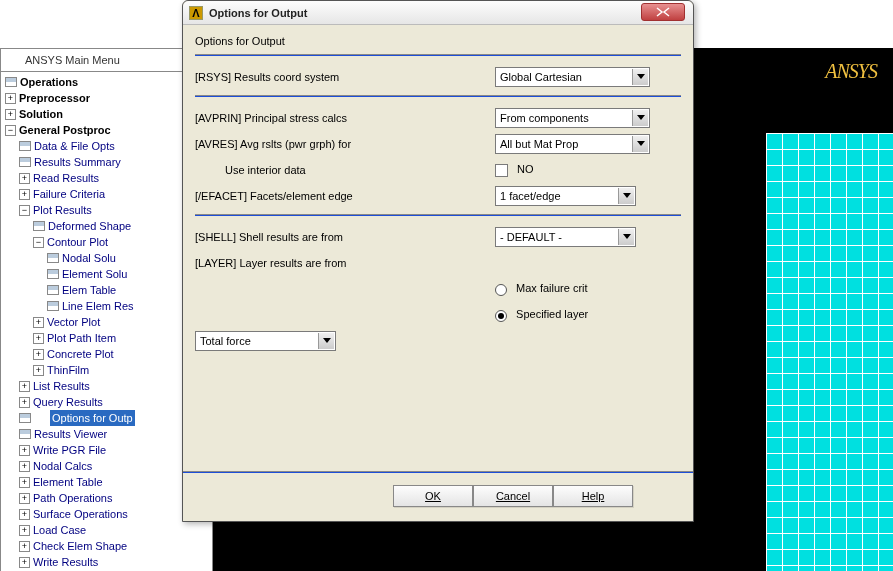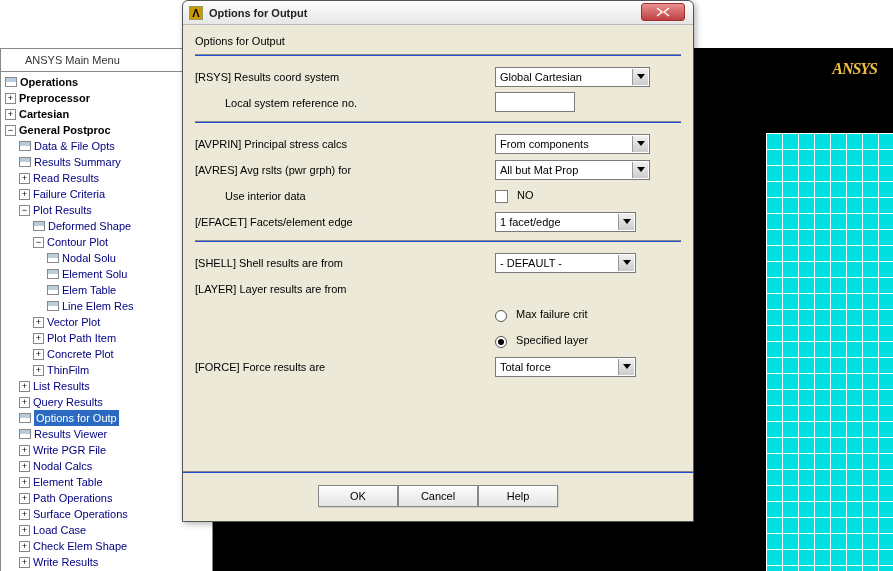--- a/index.html
+++ b/index.html
@@ -8,29 +8,29 @@
 
 .main-wrapper { position: absolute; top: 48px; left: 0; width: 213px; border: 1px solid #888; background: #fff; }
 .main-title { padding: 5px 24px; border-bottom: 1px solid #888; color: #333; }
 .tree { padding: 2px 2px 2px 4px; font-size: 11px; line-height: 16px; }
 .tree-row { display: flex; align-items: center; height: 16px; white-space: nowrap; cursor: pointer; }
 .tree-icon { width: 11px; height: 11px; display: inline-flex; align-items: center; justify-content: center; border: 1px solid #888; margin-right: 3px; font-size: 9px; line-height: 9px; background:#fff; color:#000; }
 .tree-leaf-icon { width: 12px; height: 10px; display:inline-block; margin-right:3px; background: linear-gradient(#bcd 50%, #fff 50%); border:1px solid #888; }
 .tree-label { color: #000080; }
 .tree-label.bold { font-weight: bold; color: #000; }
 .tree-label.bold-blue { font-weight: normal; color: #000080; }
-.tree-label.selected { background: #2a6ac1; color: #fff; padding: 0 2px; }
+.tree-label.selected { background: #2a6ac1; color: #fff; padding: 0 2px; margin-left: 16px; }
 .indent0 { padding-left: 0px; }
 .indent1 { padding-left: 14px; }
 .indent2 { padding-left: 28px; }
 .indent3 { padding-left: 42px; }
 
 
 .right-panel { position: absolute; top: 48px; left: 213px; width: 680px; height: 523px; background: #000; }
-.ansys-logo { position: absolute; top: 12px; right: 16px; font-family: "Times New Roman", serif; font-style: italic; font-weight: bold; font-size: 16px; color: #f0c040; letter-spacing: -1px;}
+.ansys-logo { position: absolute; top: 12px; right: 16px; font-family: "Times New Roman", serif; font-style: italic; font-weight: normal; font-size: 20px; color: #f0c040; letter-spacing: -1px;}
 .date-text { position: absolute; top: 52px; right: 16px; color: #fff; font-family: "Courier New", monospace; font-size: 12px; text-align: right; line-height: 14px; margin-top: 40px;}
 .grid-area { position: absolute; top: 85px; left: 553px; width: 128px; height: 441px; background: #00e0e0; }
 .grid-area::before, .grid-area::after { content:""; position:absolute; background:transparent; }
 .vline { position:absolute; top:0; bottom:0; width:1px; background:#fff; }
 .hline { position:absolute; left:0; right:0; height:1px; background:#fff; }
 
 
 .dialog { position: absolute; top: 0px; left: 182px; width: 512px; height: 522px; border: 1px solid #555; background: #ECE9D8; box-shadow: 2px 2px 6px rgba(0,0,0,0.3); border-radius: 6px 6px 0 0; }
 .titlebar { height: 24px; background: linear-gradient(#fdfdfd, #e6e6e6); border-bottom: 1px solid #bbb; display:flex; align-items:center; padding: 0 6px; border-radius: 6px 6px 0 0; position:relative;}
 .titlebar-icon { width:14px; height:14px; background: #c90; display:inline-flex; align-items:center; justify-content:center; color:#000; font-weight:bold; font-size:11px; margin-right:6px; border:1px solid #996;}
@@ -53,21 +53,21 @@
 .select-arrow svg { width:8px; height:6px; }
 
 .text-input { width: 80px; height: 20px; border: 1px solid #7a7a7a; background:#fff; padding: 2px 4px; display:inline-block; }
 .text-input.sel { background:#fff; }
 .text-input .selval { background:#2a6ac1; color:#fff; padding:0 2px; }
 
 .checkbox { width:13px; height:13px; border:1px solid #7a7a7a; background:#fff; display:inline-block; vertical-align:middle; margin-right:6px; }
 .radio { width:12px; height:12px; border:1px solid #555; border-radius:50%; display:inline-flex; align-items:center; justify-content:center; margin-right:6px; background:#fff; vertical-align:middle;}
 .radio.checked::after { content:""; width:6px; height:6px; border-radius:50%; background:#000; }
 
-.dlg-buttons { position:absolute; bottom: 14px; left:0; right:0; display:flex; justify-content: center; padding: 0 60px;}
+.dlg-buttons { position:absolute; bottom: 14px; left:0; right:0; display:flex; justify-content: flex-end; padding: 0 60px; text-decoration: underline;}
 .btn { width: 80px; height: 22px; border: 1px solid #888; background: linear-gradient(#fdfdfd, #e4e4e4); cursor:pointer; display:flex; align-items:center; justify-content:center; box-shadow: 1px 1px 0 rgba(0,0,0,0.1);}
 
 
 .menu-drop { position:absolute; right:3px; top:3px; width:14px; height:14px; border:1px solid #333; background:#ddd; display:flex; align-items:center; justify-content:center; cursor:pointer;}
 .menu-drop svg{width:8px;height:4px;}
 </style>
 </head>
 <body>
 
 <div class="main-wrapper">
@@ -83,21 +83,21 @@
       <div class="tree-row indent0">
         <span class="tree-leaf-icon"></span>
         <span class="tree-label bold">Operations</span>
       </div>
       <div class="tree-row indent0">
         <span class="tree-icon">+</span>
         <span class="tree-label bold">Preprocessor</span>
       </div>
       <div class="tree-row indent0">
         <span class="tree-icon">+</span>
-        <span class="tree-label bold">Cartesian</span>
+        <span class="tree-label bold">Solution</span>
       </div>
       <div class="tree-row indent0">
         <span class="tree-icon">−</span>
         <span class="tree-label bold">General Postproc</span>
       </div>
       <div class="tree-row indent1">
         <span class="tree-leaf-icon"></span>
         <span class="tree-label bold-blue">Data &amp; File Opts</span>
       </div>
       <div class="tree-row indent1">
@@ -273,26 +273,20 @@
           <div class="select wide">
             <span>Global Cartesian</span>
             <div class="select-arrow">
                 <svg viewBox="0 0 8 6">
                   <polygon points="0,0 8,0 4,5" fill="#000"></polygon>
                 </svg>
               </div>
           </div>
         </div>
       </div>
-      <div class="field-row">
-        <div class="field-label indent">Local system reference no.</div>
-        <div class="field-control">
-          <div class="text-input"><span></span></div>
-        </div>
-      </div>
     </div>
 
     <div class="section">
       <div class="field-row">
         <div class="field-label">[AVPRIN]  Principal stress calcs</div>
         <div class="field-control">
           <div class="select wide">
             <span>From components</span>
             <div class="select-arrow">
                 <svg viewBox="0 0 8 6">
@@ -363,21 +357,20 @@
         </div>
       </div>
       <div class="field-row">
         <div class="field-label"></div>
         <div class="field-control">
           <span class="radio checked"></span>
           <span>Specified layer</span>
         </div>
       </div>
       <div class="field-row">
-        <div class="field-label">[FORCE]  Force results are</div>
         <div class="field-control">
           <div class="select">
             <span>Total force</span>
             <div class="select-arrow">
                 <svg viewBox="0 0 8 6">
                   <polygon points="0,0 8,0 4,5" fill="#000"></polygon>
                 </svg>
               </div>
           </div>
         </div>

